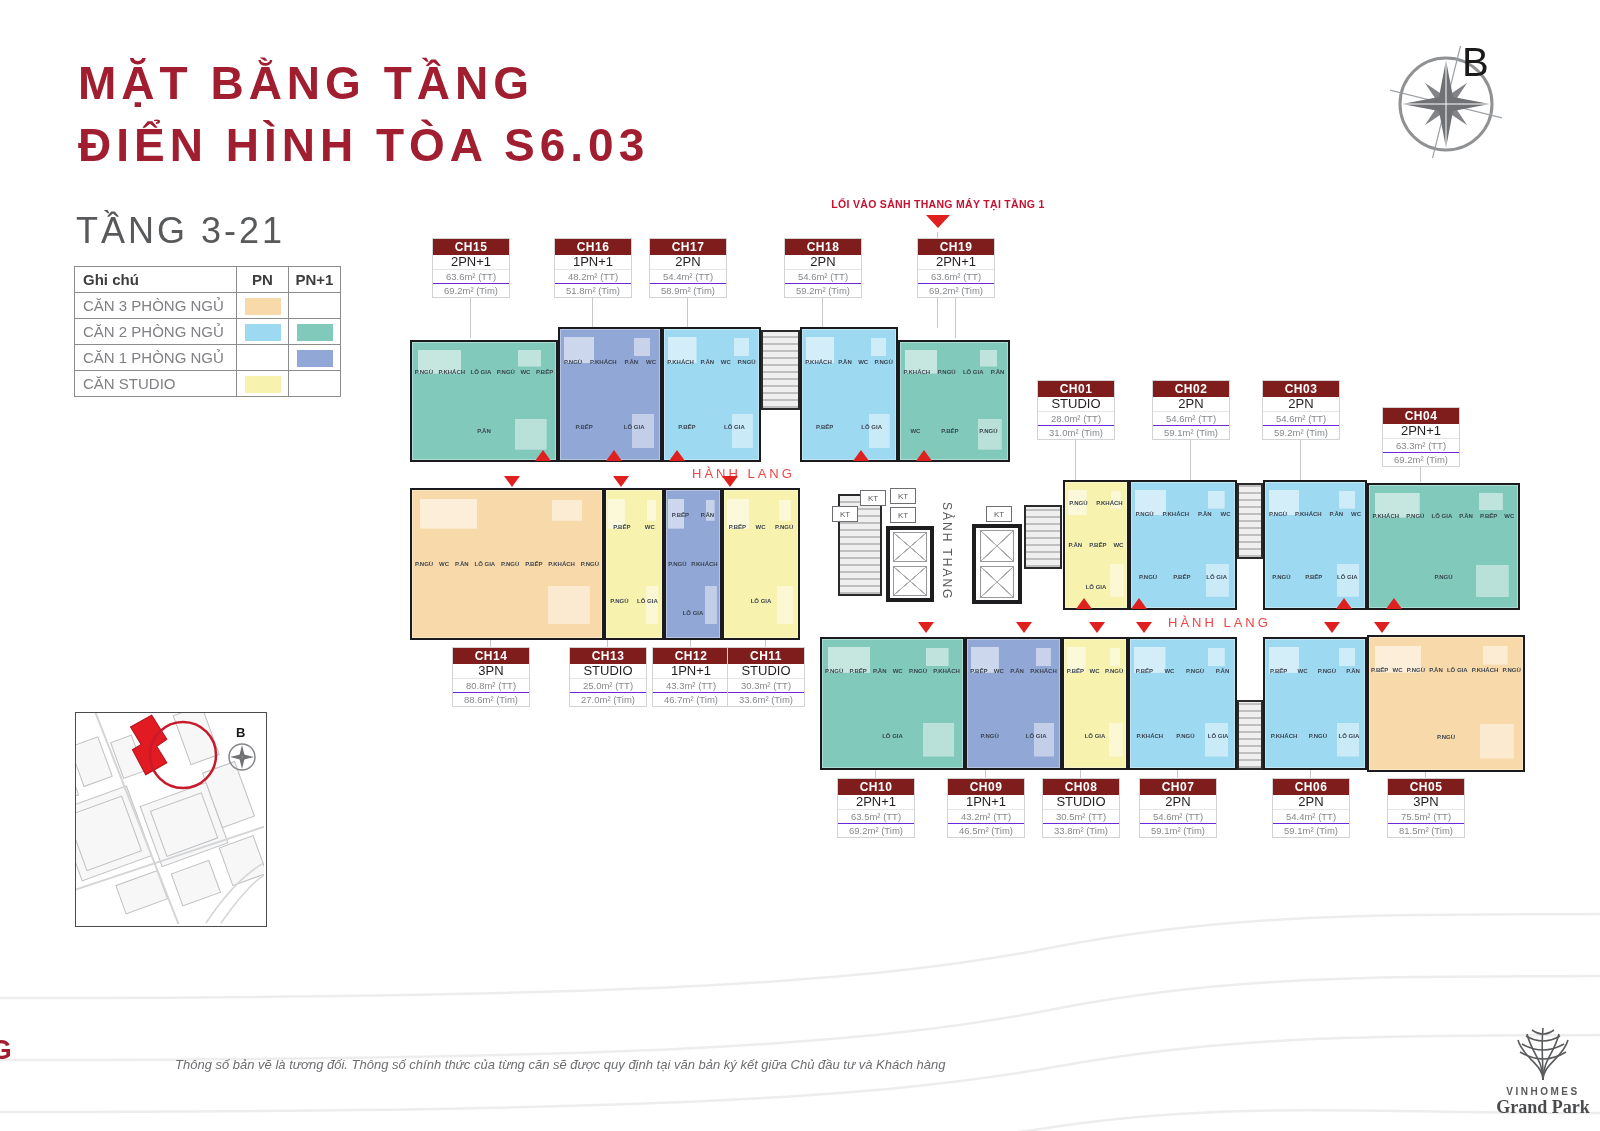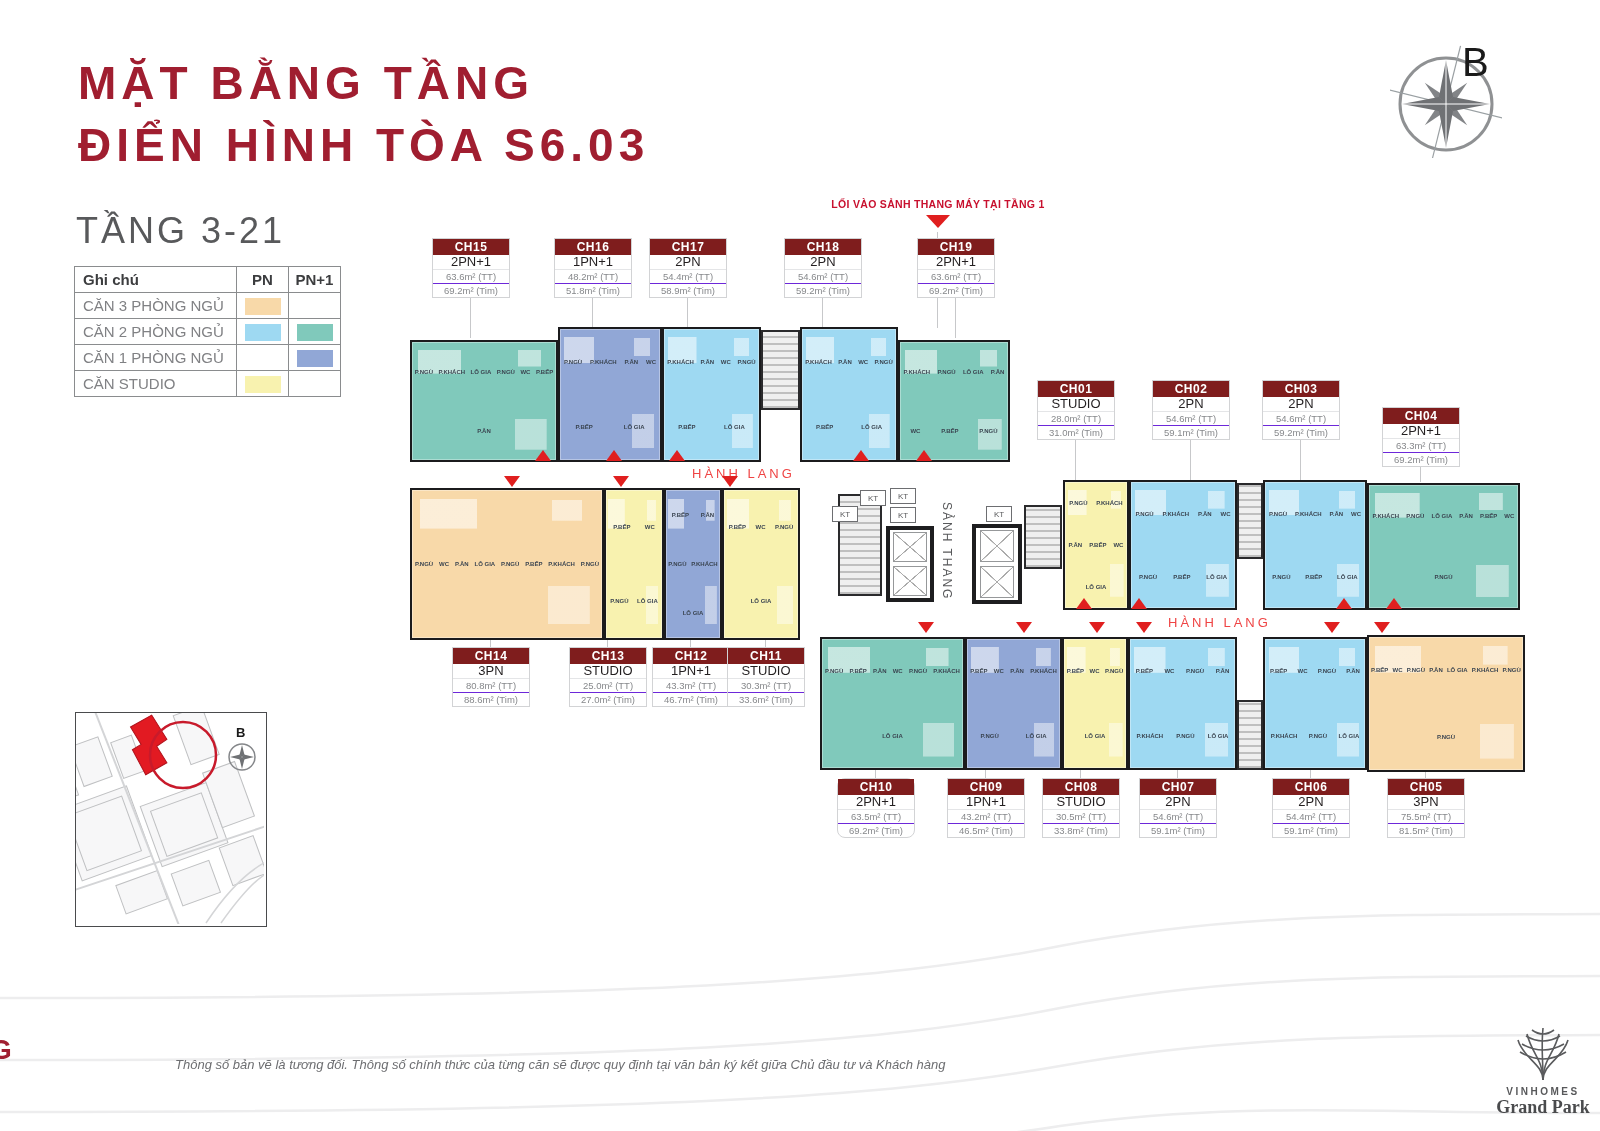--- a/index.html
+++ b/index.html
@@ -449,21 +449,21 @@
     <div class="ul-type">1PN+1</div>
     <div class="ul-area">43.3m² (TT)</div>
     <div class="ul-area">46.7m² (Tim)</div>
   </div>
   <div class="ulabel" style="left:727px;top:647px;">
     <div class="ul-head">CH11</div>
     <div class="ul-type">STUDIO</div>
     <div class="ul-area">30.3m² (TT)</div>
     <div class="ul-area">33.6m² (Tim)</div>
   </div>
-  <div class="ulabel" style="left:837px;top:778px;border-radius:8px;">
+  <div class="ulabel" style="left:837px;top:778px;">
     <div class="ul-head">CH10</div>
     <div class="ul-type">2PN+1</div>
     <div class="ul-area">63.5m² (TT)</div>
     <div class="ul-area">69.2m² (Tim)</div>
   </div>
   <div class="ulabel" style="left:947px;top:778px;">
     <div class="ul-head">CH09</div>
     <div class="ul-type">1PN+1</div>
     <div class="ul-area">43.2m² (TT)</div>
     <div class="ul-area">46.5m² (Tim)</div>

